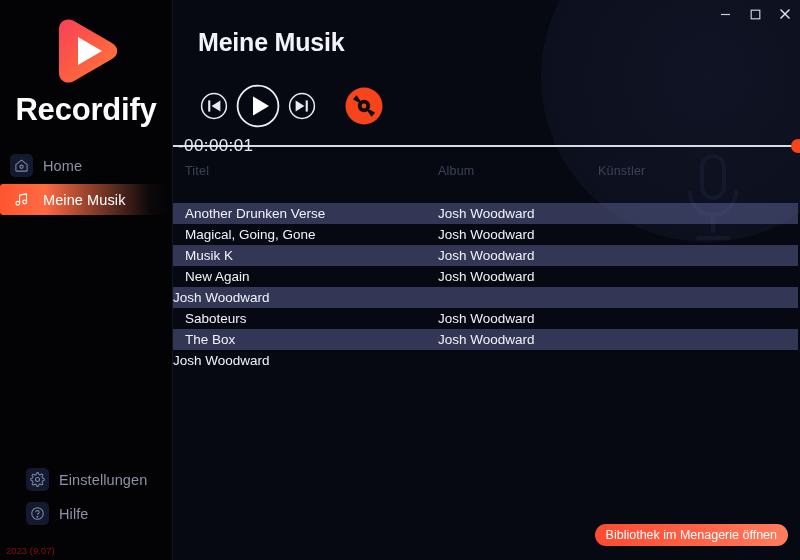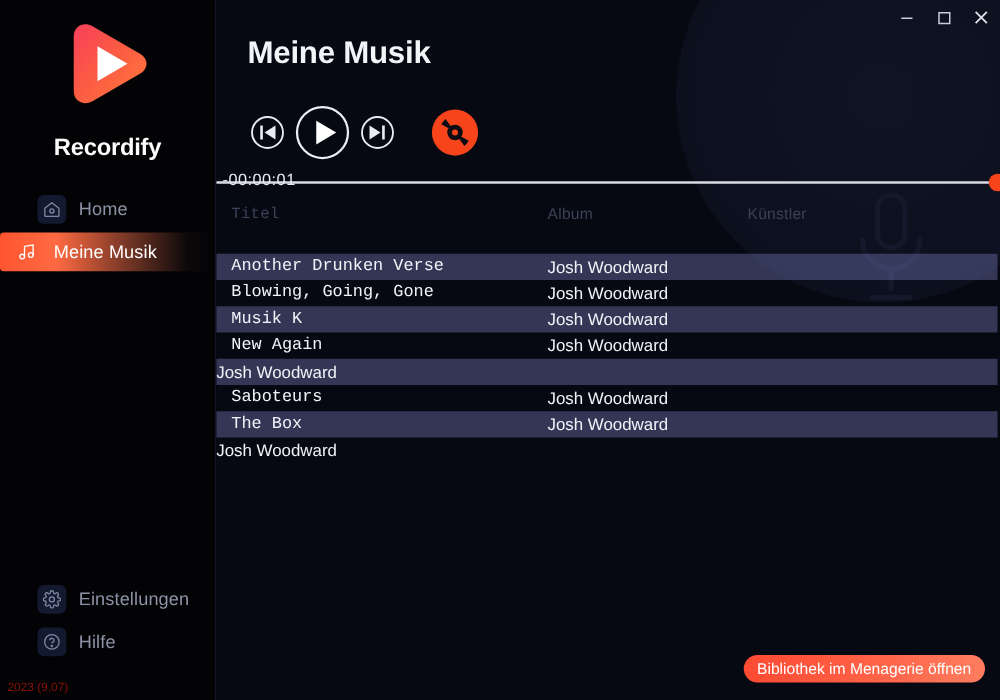--- a/index.html
+++ b/index.html
@@ -33,39 +33,38 @@
     padding-top: 14px;
     display: flex;
     flex-direction: column;
     align-items: center;
   }
   .brand-logo {
     width: 84px; height: 74px;
     display: block;
   }
   .brand-name {
-    margin-top: 20px;
-    font-size: 19px;
+    margin-top: 4px;
+    font-size: 31px;
     font-weight: bold;
     color: #fdfdfd;
     letter-spacing: -0.2px;
   }
 
   .nav {
     margin-top: 22px;
   }
   .nav-item {
     position: relative;
     height: 31px;
     display: flex;
     align-items: center;
     padding-left: 10px;
     margin-bottom: 3px;
     cursor: pointer;
-    margin-left: 20px;
   }
   .nav-item .ico {
     width: 23px; height: 23px;
     border-radius: 5px;
     display: flex;
     align-items: center;
     justify-content: center;
     flex: 0 0 23px;
     margin-right: 10px;
   }
@@ -85,20 +84,21 @@
     margin-left: 0;
     padding-left: 10px;
   }
   .nav-item.active .ico { background: transparent; }
   .nav-item.active .lbl { color: #ffffff; font-weight: 500; }
 
   .nav-bottom {
     position: absolute;
     left: 0; bottom: 28px;
     width: 100%;
+    padding-left: 16px;
   }
   .nav-bottom .nav-item .ico { background: #131a30; }
 
   .version {
     position: absolute;
     left: 6px; bottom: 4px;
     font-size: 9.5px;
     color: #8b1208;
     font-family: "Liberation Sans", sans-serif;
   }
@@ -186,42 +186,42 @@
     position: absolute;
     right: -7px; top: -6px;
     width: 14px; height: 14px;
     border-radius: 50%;
     background: #f8441a;
     cursor: pointer;
   }
   .time-left {
     position: absolute;
     left: 5px; top: 136px;
-    font-size: 13px;
+    font-size: 17px;
     color: #e9eaf1;
     letter-spacing: 0.4px;
   }
 
   
   .table {
     position: absolute;
     left: 0; top: 160px;
     width: 625px;
   }
   .thead {
     display: flex;
     height: 22px;
     align-items: center;
   }
   .thead .th {
     font-size: 12.5px;
     color: #3b4258;
     letter-spacing: 0.2px;
   }
-  .col-title  { width: 265px; padding-left: 12px; font-family: Liberation Mono, monospace; }
+  .col-title  { width: 265px; padding-left: 12px; }
   .col-artist { width: 200px; }
   .col-album  { width: 160px; }
 
   .trow {
     display: flex;
     align-items: center;
     height: 21px;
     cursor: pointer;
   }
   .trow.alt { background: rgba(112,118,178,0.42); }
@@ -399,21 +399,21 @@
         <div class="th col-album">Album</div>
         <div class="th col-artist">Künstler</div>
       </div>
 
       <div class="trow">
         <div class="td col-title">Another Drunken Verse</div>
         <div class="td col-artist">Josh Woodward</div>
         <div class="td col-album"></div>
       </div>
       <div class="trow alt">
-        <div class="td col-title">Blowing, Going, Gone</div>
+        <div class="td col-title">Magical, Going, Gone</div>
         <div class="td col-artist">Josh Woodward</div>
         <div class="td col-album"></div>
       </div>
       <div class="trow">
         <div class="td col-title">Musik K</div>
         <div class="td col-artist">Josh Woodward</div>
         <div class="td col-album"></div>
       </div>
       <div class="trow alt">
         <div class="td col-title">New Again</div>

